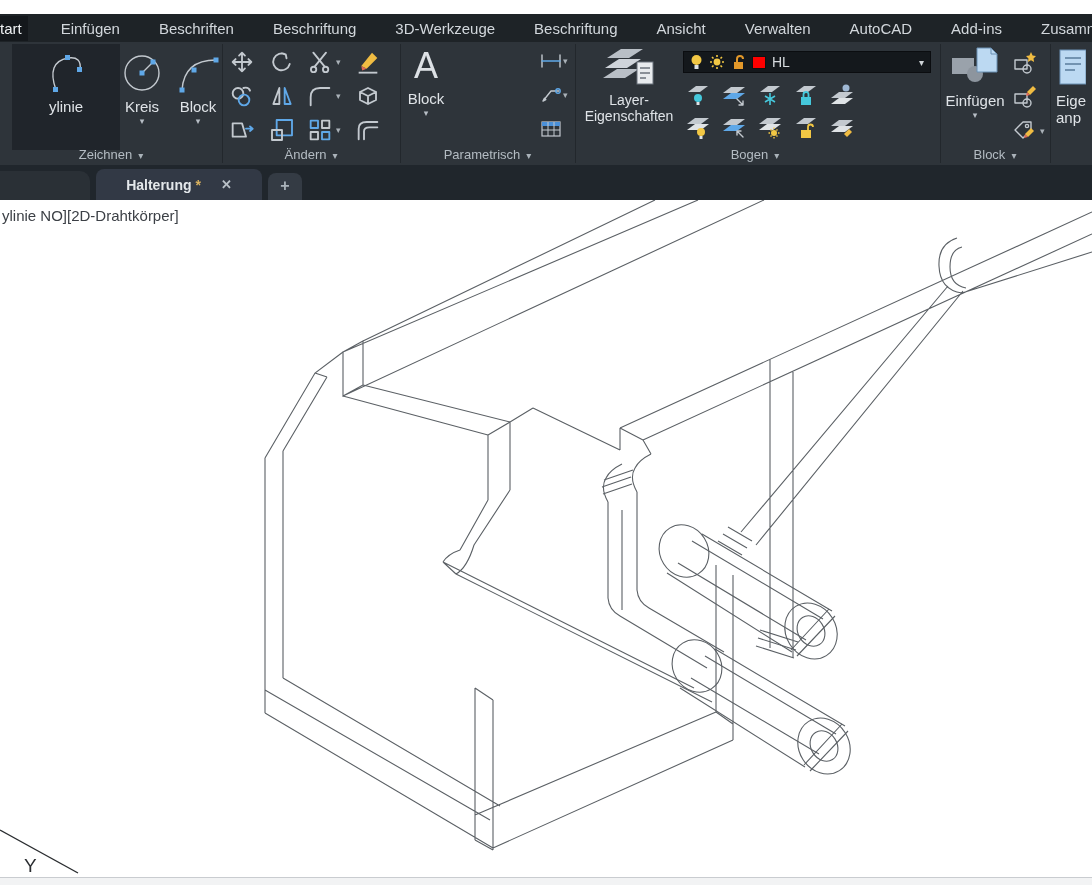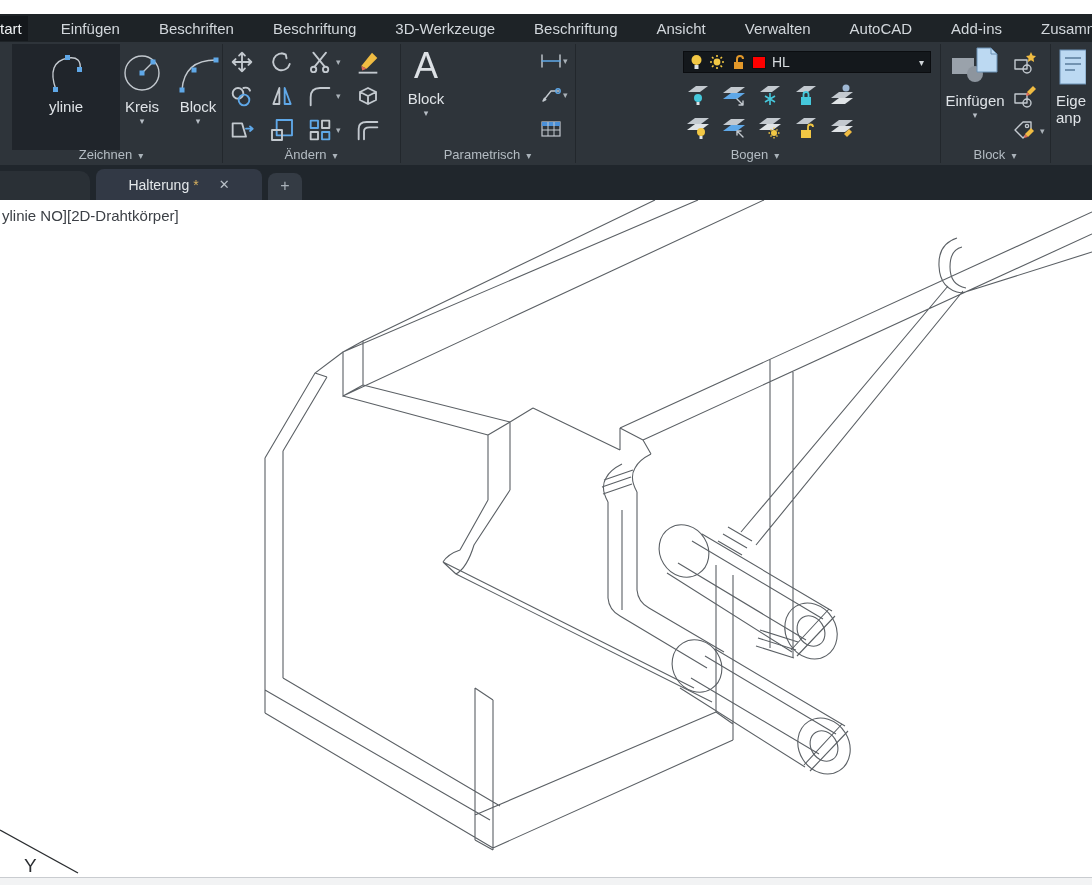--- a/index.html
+++ b/index.html
@@ -34,21 +34,21 @@
   .b{stroke:#5fa8e8;fill:none;stroke-width:1.4;stroke-linecap:round;stroke-linejoin:round;}
   .darkbtn{background:#20252b;}
 
   
   .layercombo{position:absolute;left:108px;top:9px;width:248px;height:22px;background:#14181c;border:1px solid #0b0d10;display:flex;align-items:center;gap:6px;padding:0 6px;}
   .layercombo .val{color:#d7dbdf;font-size:14px;flex:1;}
   .layercombo .cbcaret{color:#cfd4d8;font-size:10px;}
   .swatch{width:14px;height:13px;background:#ff0000;border:1px solid #111;}
 
   
-  .filetabs{position:absolute;left:0;top:165px;width:1092px;height:35px;background:#20262c;}
+  .filetabs{position:absolute;left:0;top:165px;width:1092px;height:35px;background:#20262c;font-weight:bold;}
   .tabstub{position:absolute;left:-30px;top:6px;width:120px;height:29px;background:#2a3036;border-radius:10px 10px 0 0;}
   .ftab{position:absolute;left:96px;top:4px;width:166px;height:31px;background:#323945;border-radius:8px 8px 0 0;color:#e4e8eb;font-size:14px;display:flex;align-items:center;justify-content:center;gap:4px;}
   .ftab .star{color:#d9b25f;}
   .ftab .close{margin-left:16px;color:#b9c0c7;font-size:13px;}
   .plustab{position:absolute;left:268px;top:8px;width:34px;height:27px;background:#343b44;border-radius:8px 8px 0 0;color:#aab2ba;font-size:16px;text-align:center;line-height:26px;}
 
   
   .canvas{position:absolute;left:0;top:200px;width:1092px;height:677px;background:#ffffff;overflow:hidden;}
   .vplabel{position:absolute;left:2px;top:7px;font-size:15px;color:#3c4046;white-space:nowrap;}
   svg.wire{position:absolute;left:0;top:0;}
@@ -228,20 +228,31 @@
           <rect x="2" y="2" width="18" height="4" fill="#4a90d9"></rect>
           <path d="M2 10 H20 M8 2 V16 M14 2 V16" stroke="#c3c9cf" stroke-width="1"></path>
         </svg>
       </div>
       <div class="plabel"><span>Parametrisch</span><span class="pcaret">▾</span></div>
     </section>
 
     <div class="pdiv" style="left:575px;"></div>
 
     <section class="panel" style="left:575px;width:365px;">
+      <div class="bigbtn" style="left:6px;top:2px;width:96px;">
+        <svg class="ic" width="56" height="44" viewBox="0 0 56 44" style="margin:2px auto 0;">
+          <polygon points="6,12 20,3 42,3 28,12" fill="#b9bfc6"></polygon>
+          <polygon points="4,22 18,13 40,13 26,22" fill="#cfd4da"></polygon>
+          <polygon points="2,32 16,23 38,23 24,32" fill="#b9bfc6"></polygon>
+          <rect x="36" y="16" width="16" height="22" fill="#e8ebee" stroke="#6b737c"></rect>
+          <path d="M39 22 H49 M39 27 H49 M39 32 H45" stroke="#6b737c" stroke-width="1.3"></path>
+        </svg>
+        <div class="blabel" style="font-size:14px;">Layer-</div>
+        <div class="blabel" style="font-size:14px;margin-top:0;">Eigenschaften</div>
+      </div>
 
       <div class="layercombo">
         <svg class="ic" width="13" height="16" viewBox="0 0 13 16">
           <circle cx="6.5" cy="6" r="5" fill="#f2c744"></circle>
             <rect x="4.5" y="11" width="4" height="4" fill="#dfe3e6"></rect>
         </svg>
         <svg class="ic" width="16" height="16" viewBox="0 0 16 16">
           <circle cx="8" cy="8" r="3.4" fill="#f2c744"></circle>
           <path d="M8 1 V3 M8 13 V15 M1 8 H3 M13 8 H15 M3 3 L4.5 4.5 M11.5 11.5 L13 13 M13 3 L11.5 4.5 M4.5 11.5 L3 13" stroke="#f2c744" stroke-width="1.6"></path>
         </svg>

